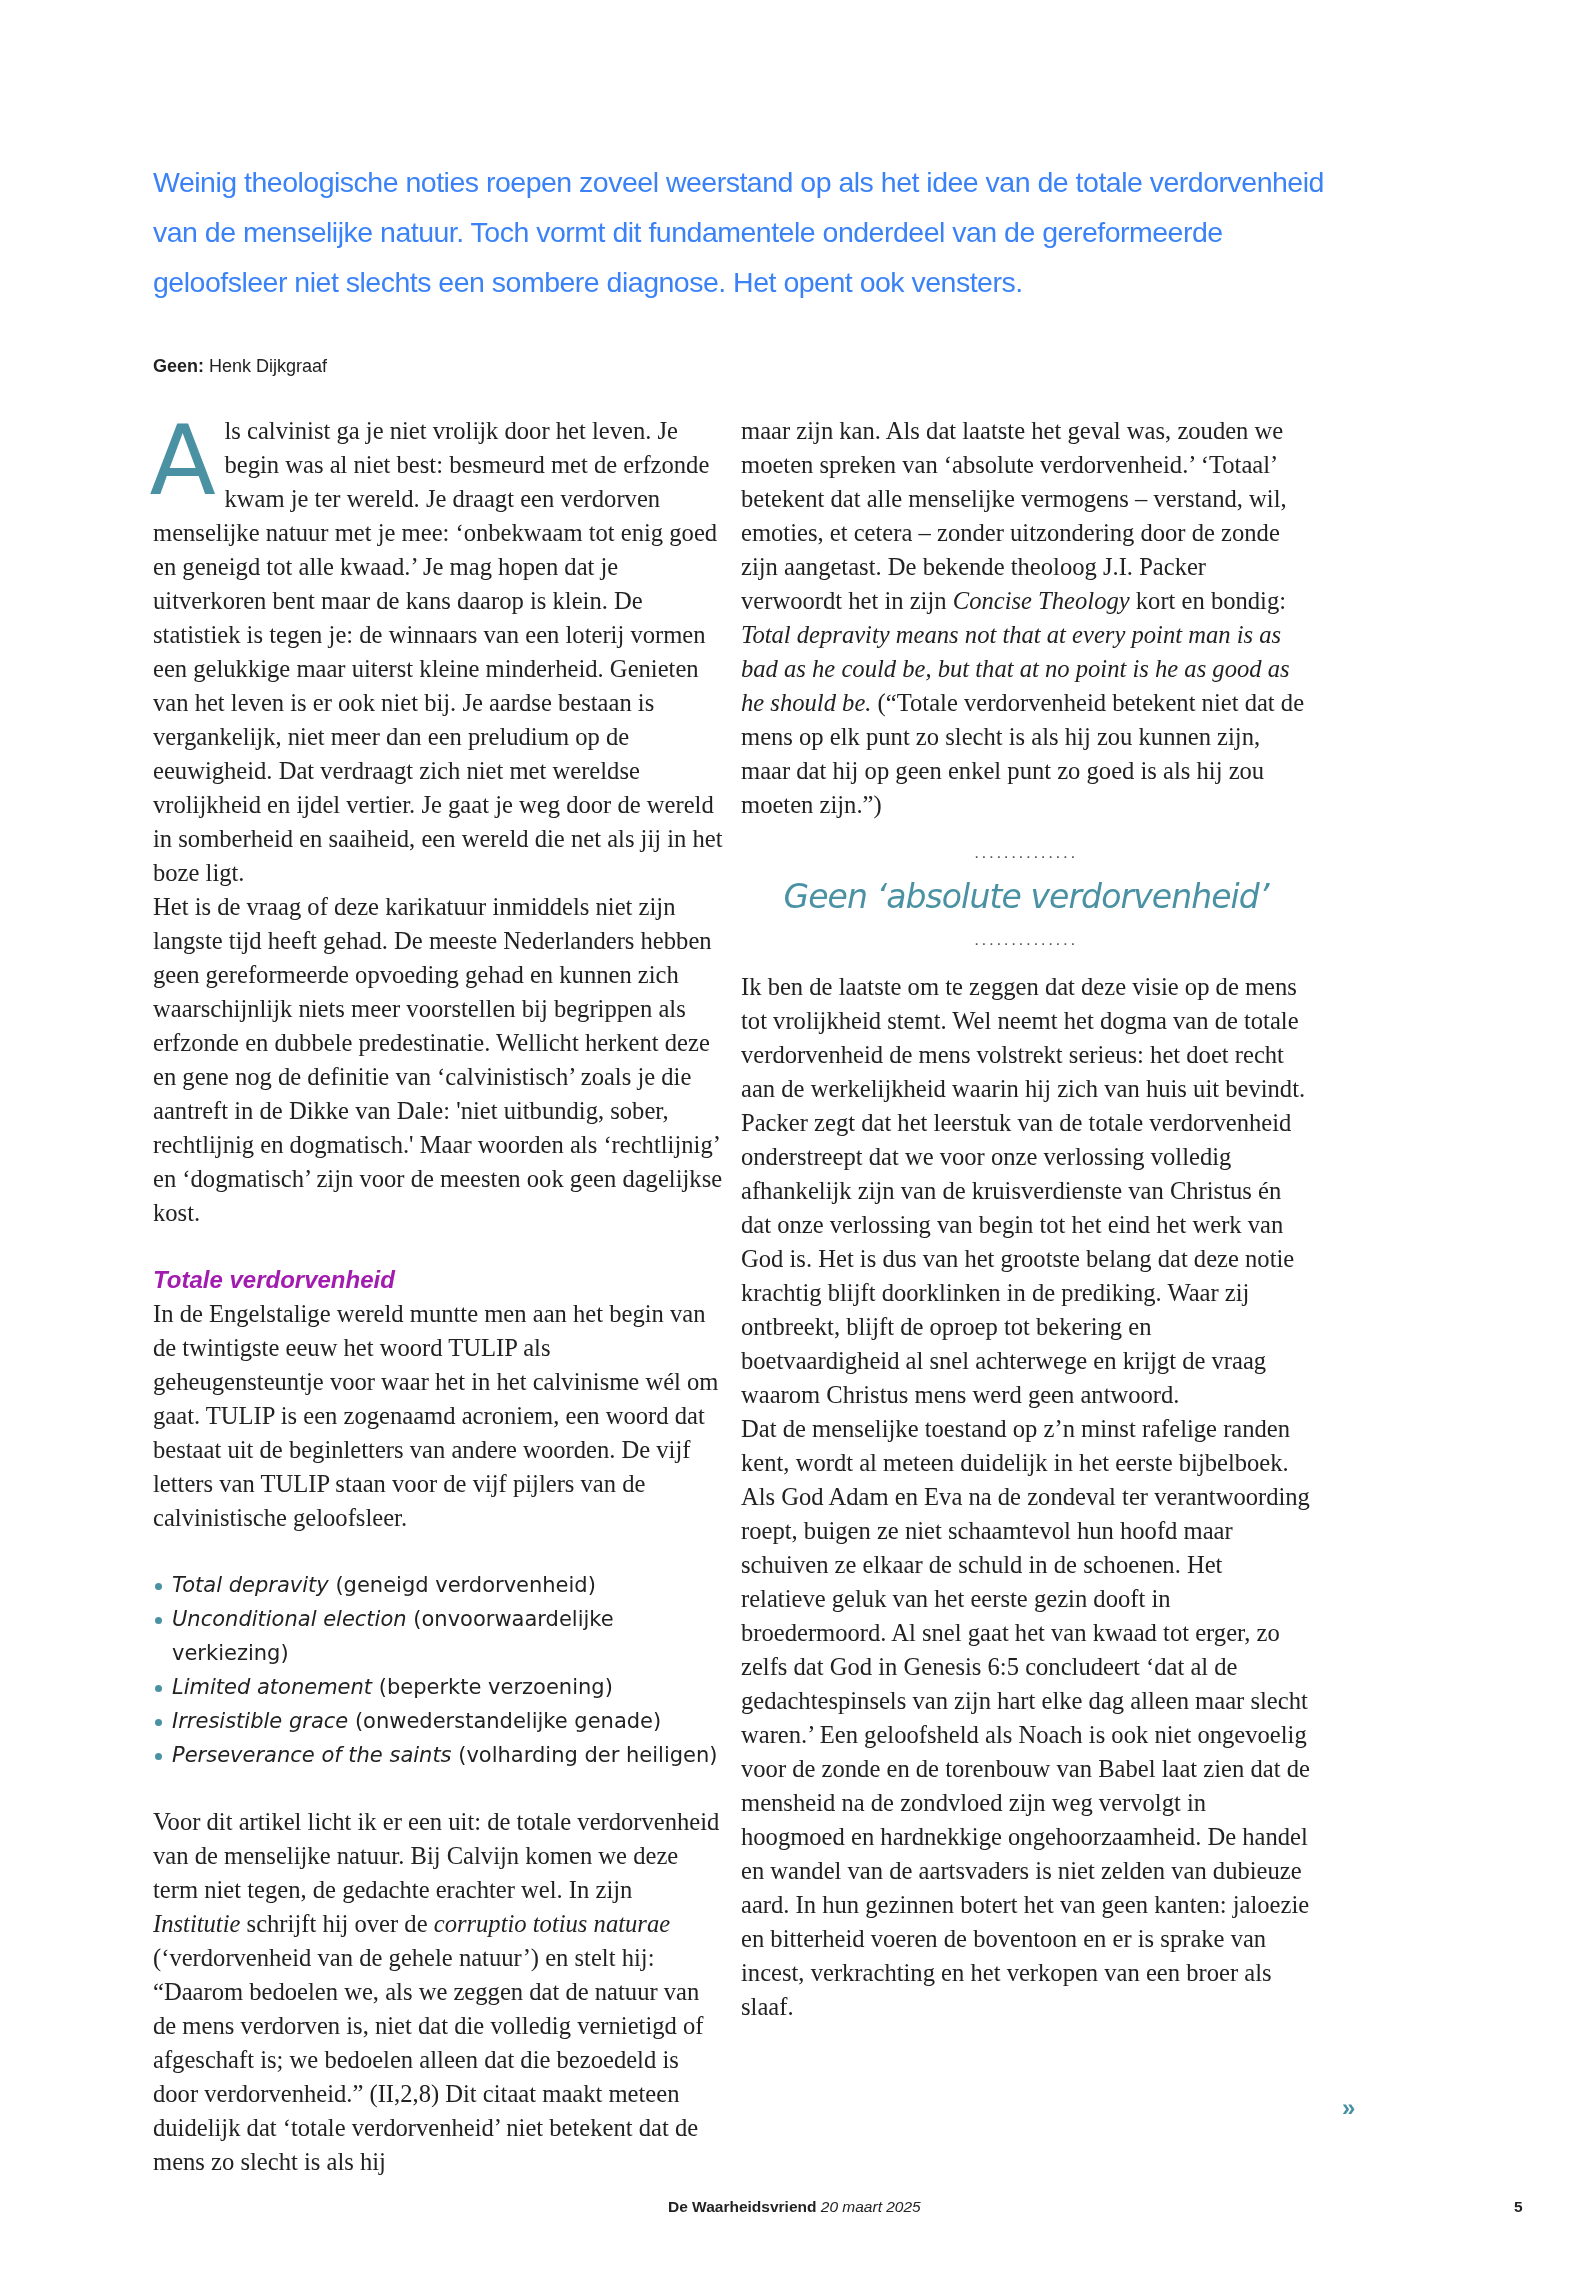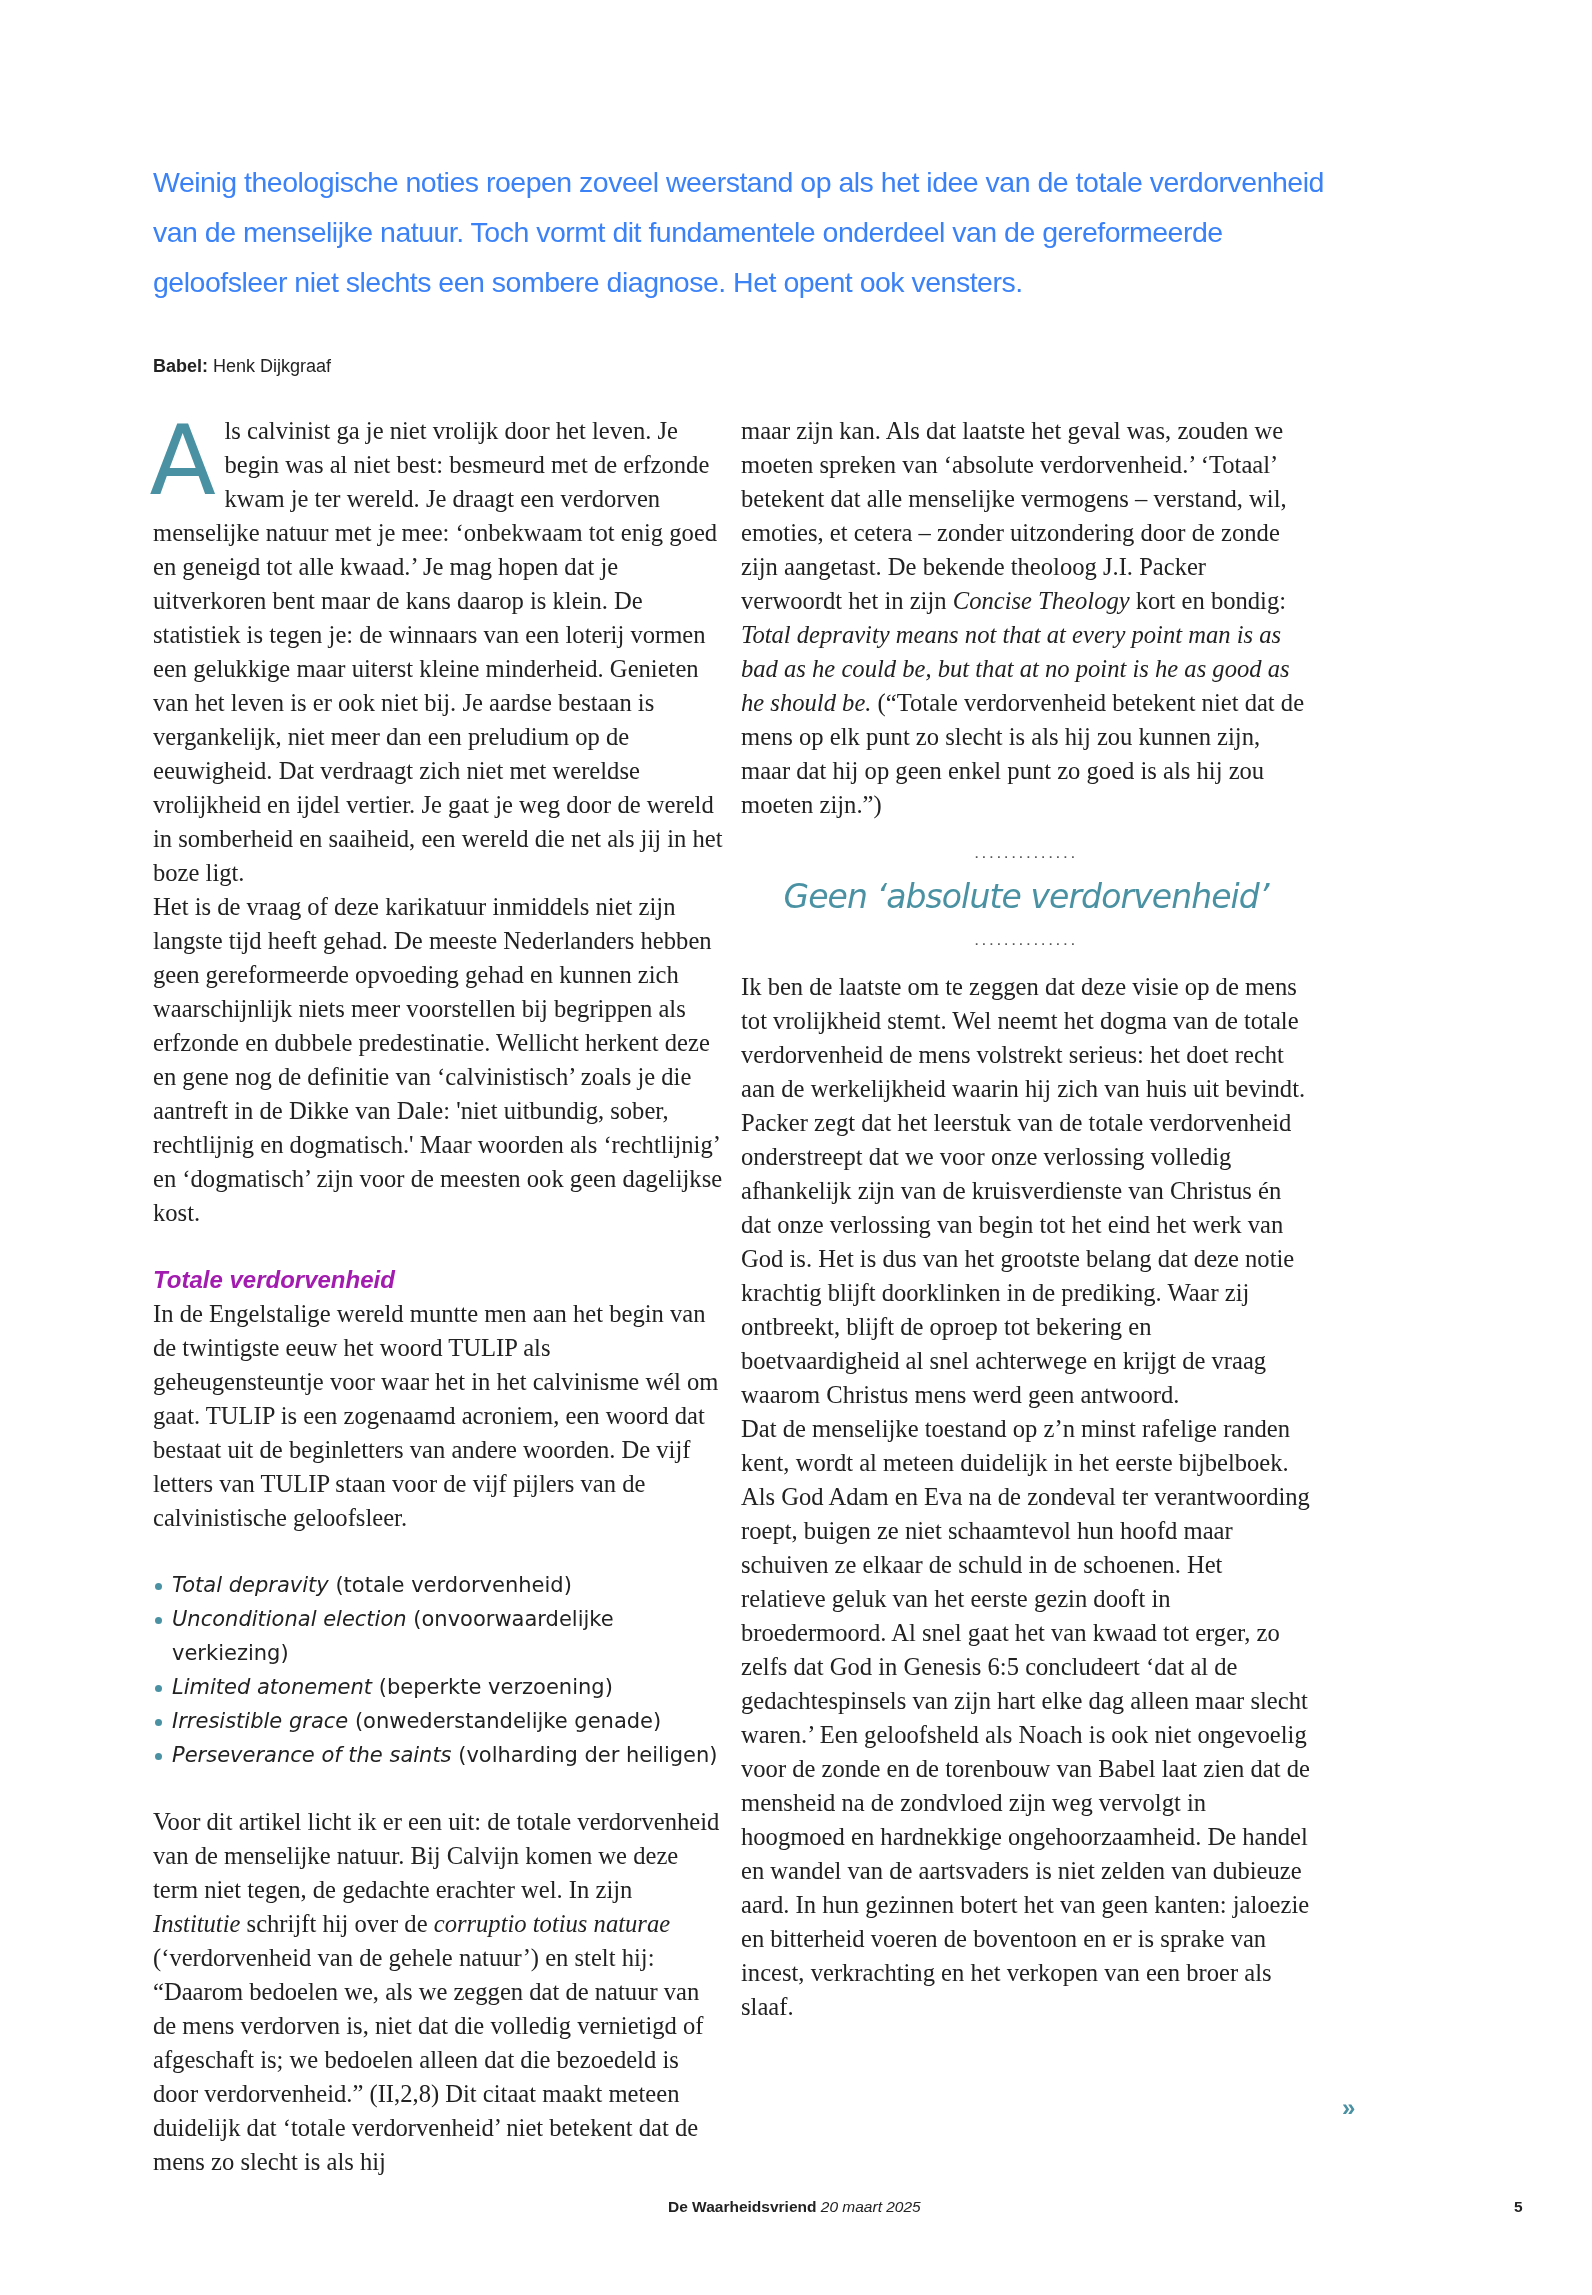--- a/index.html
+++ b/index.html
@@ -67,34 +67,34 @@
     font-family: "Liberation Sans", sans-serif; font-weight: bold; font-size: 15.5px; color: #222;
   }
   em { font-style: italic; }
 </style>
 </head>
 <body>
 
 <div class="lead">Weinig theologische noties roepen zoveel weerstand op als het idee van de totale verdorvenheid van de menselijke natuur. Toch vormt dit fundamentele onderdeel van de gereformeerde geloofsleer niet slechts een sombere diagnose. Het opent ook vensters.</div>
 
 <div class="byline">
-  <b>Babel:</b>
+  <b>Geen:</b>
   <span>Henk Dijkgraaf</span>
 </div>
 
 <div class="col col-left">
   <p>
     <span class="dropcap">A</span>
     <span>ls calvinist ga je niet vrolijk door het leven. Je begin was al niet best: besmeurd met de erfzonde kwam je ter wereld. Je draagt een verdorven menselijke natuur met je mee: ‘onbekwaam tot enig goed en geneigd tot alle kwaad.’ Je mag hopen dat je uitverkoren bent maar de kans daarop is klein. De statistiek is tegen je: de winnaars van een loterij vormen een gelukkige maar uiterst kleine minderheid. Genieten van het leven is er ook niet bij. Je aardse bestaan is vergankelijk, niet meer dan een preludium op de eeuwigheid. Dat verdraagt zich niet met wereldse vrolijkheid en ijdel vertier. Je gaat je weg door de wereld in somberheid en saaiheid, een wereld die net als jij in het boze ligt.</span>
   </p>
   <p>Het is de vraag of deze karikatuur inmiddels niet zijn langste tijd heeft gehad. De meeste Nederlanders hebben geen gereformeerde opvoeding gehad en kunnen zich waarschijnlijk niets meer voorstellen bij begrippen als erfzonde en dubbele predestinatie. Wellicht herkent deze en gene nog de definitie van ‘calvinistisch’ zoals je die aantreft in de Dikke van Dale: 'niet uitbundig, sober, rechtlijnig en dogmatisch.' Maar woorden als ‘rechtlijnig’ en ‘dogmatisch’ zijn voor de meesten ook geen dagelijkse kost.</p>
   <p class="subhead">Totale verdorvenheid</p>
   <p>In de Engelstalige wereld muntte men aan het begin van de twintigste eeuw het woord TULIP als geheugensteuntje voor waar het in het calvinisme wél om gaat. TULIP is een zogenaamd acroniem, een woord dat bestaat uit de beginletters van andere woorden. De vijf letters van TULIP staan voor de vijf pijlers van de calvinistische geloofsleer.</p>
   <ul class="bullets">
-    <li><i>Total depravity</i><span> (totale verdorvenheid)</span></li>
+    <li><i>Total depravity</i><span> (geneigd verdorvenheid)</span></li>
     <li><i>Unconditional election</i><span> (onvoorwaardelijke verkiezing)</span></li>
     <li><i>Limited atonement</i><span> (beperkte verzoening)</span></li>
     <li><i>Irresistible grace</i><span> (onwederstandelijke genade)</span></li>
     <li><i>Perseverance of the saints</i><span> (volharding der heiligen)</span></li>
   </ul>
   <p><span>Voor dit artikel licht ik er een uit: de totale verdorvenheid van de menselijke natuur. Bij Calvijn komen we deze term niet tegen, de gedachte erachter wel. In zijn </span><em>Institutie</em><span> schrijft hij over de </span><em>corruptio totius naturae</em><span> (‘verdorvenheid van de gehele natuur’) en stelt hij: “Daarom bedoelen we, als we zeggen dat de natuur van de mens verdorven is, niet dat die volledig vernietigd of afgeschaft is; we bedoelen alleen dat die bezoedeld is door verdorvenheid.” (II,2,8) Dit citaat maakt meteen duidelijk dat ‘totale verdorvenheid’ niet betekent dat de mens zo slecht is als hij</span></p>
 </div>
 
 <div class="col col-right">
   <p><span>maar zijn kan. Als dat laatste het geval was, zouden we moeten spreken van ‘absolute verdorvenheid.’ ‘Totaal’ betekent dat alle menselijke vermogens – verstand, wil, emoties, et cetera – zonder uitzondering door de zonde zijn aangetast. De bekende theoloog J.I. Packer verwoordt het in zijn </span><em>Concise Theology</em><span> kort en bondig: </span><em>Total depravity means not that at every point man is as bad as he could be, but that at no point is he as good as he should be.</em><span> (“Totale verdorvenheid betekent niet dat de mens op elk punt zo slecht is als hij zou kunnen zijn, maar dat hij op geen enkel punt zo goed is als hij zou moeten zijn.”)</span></p>

